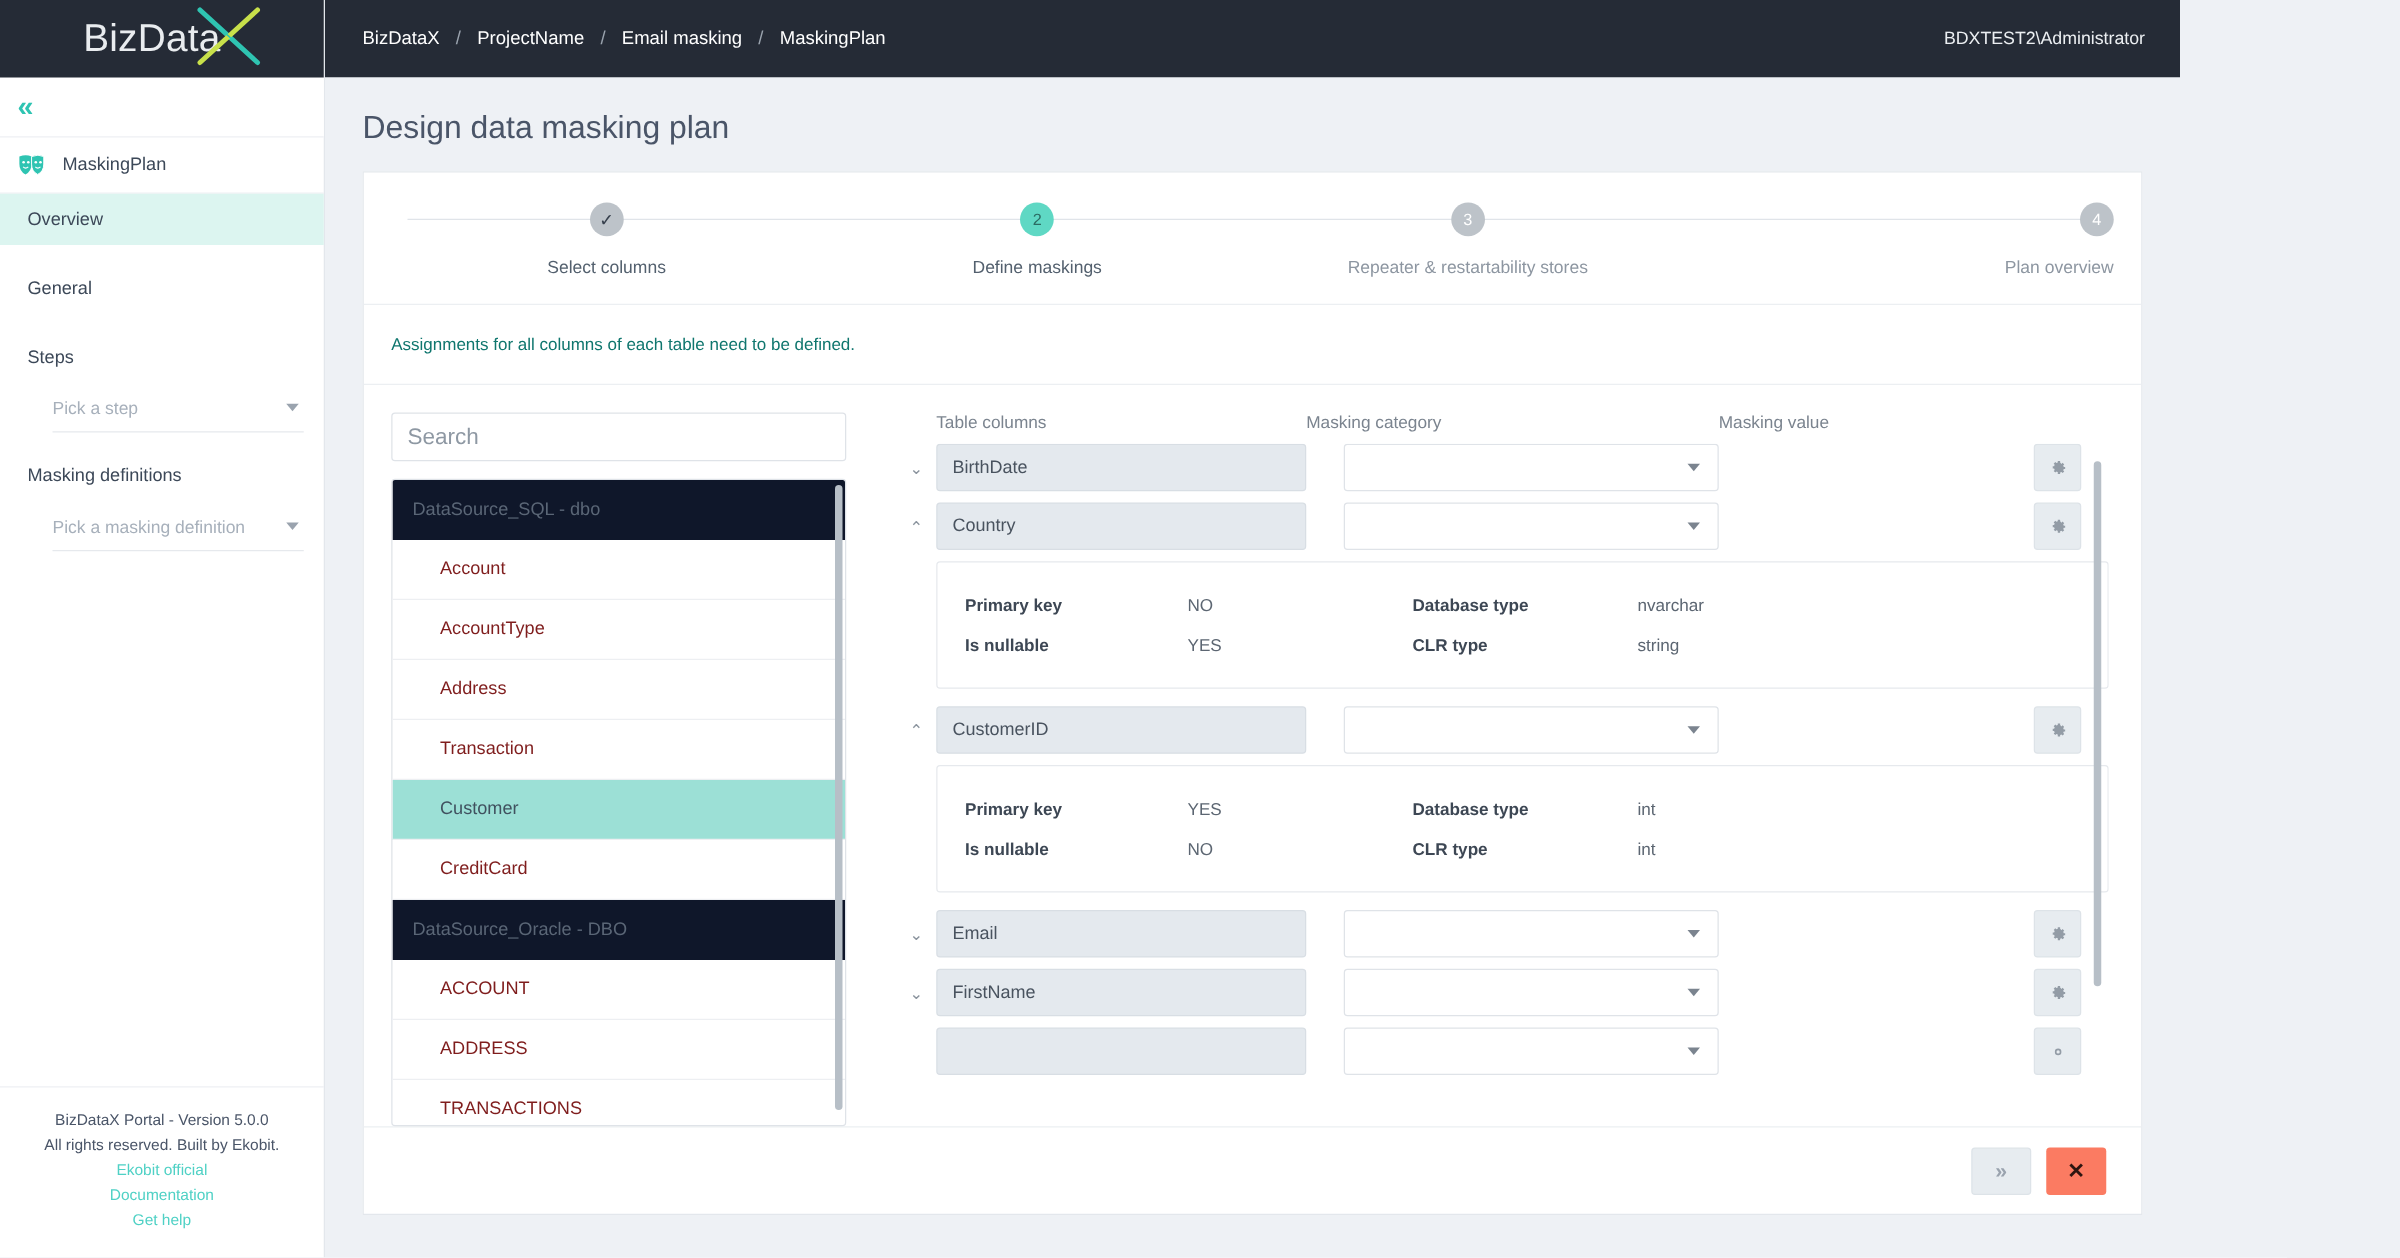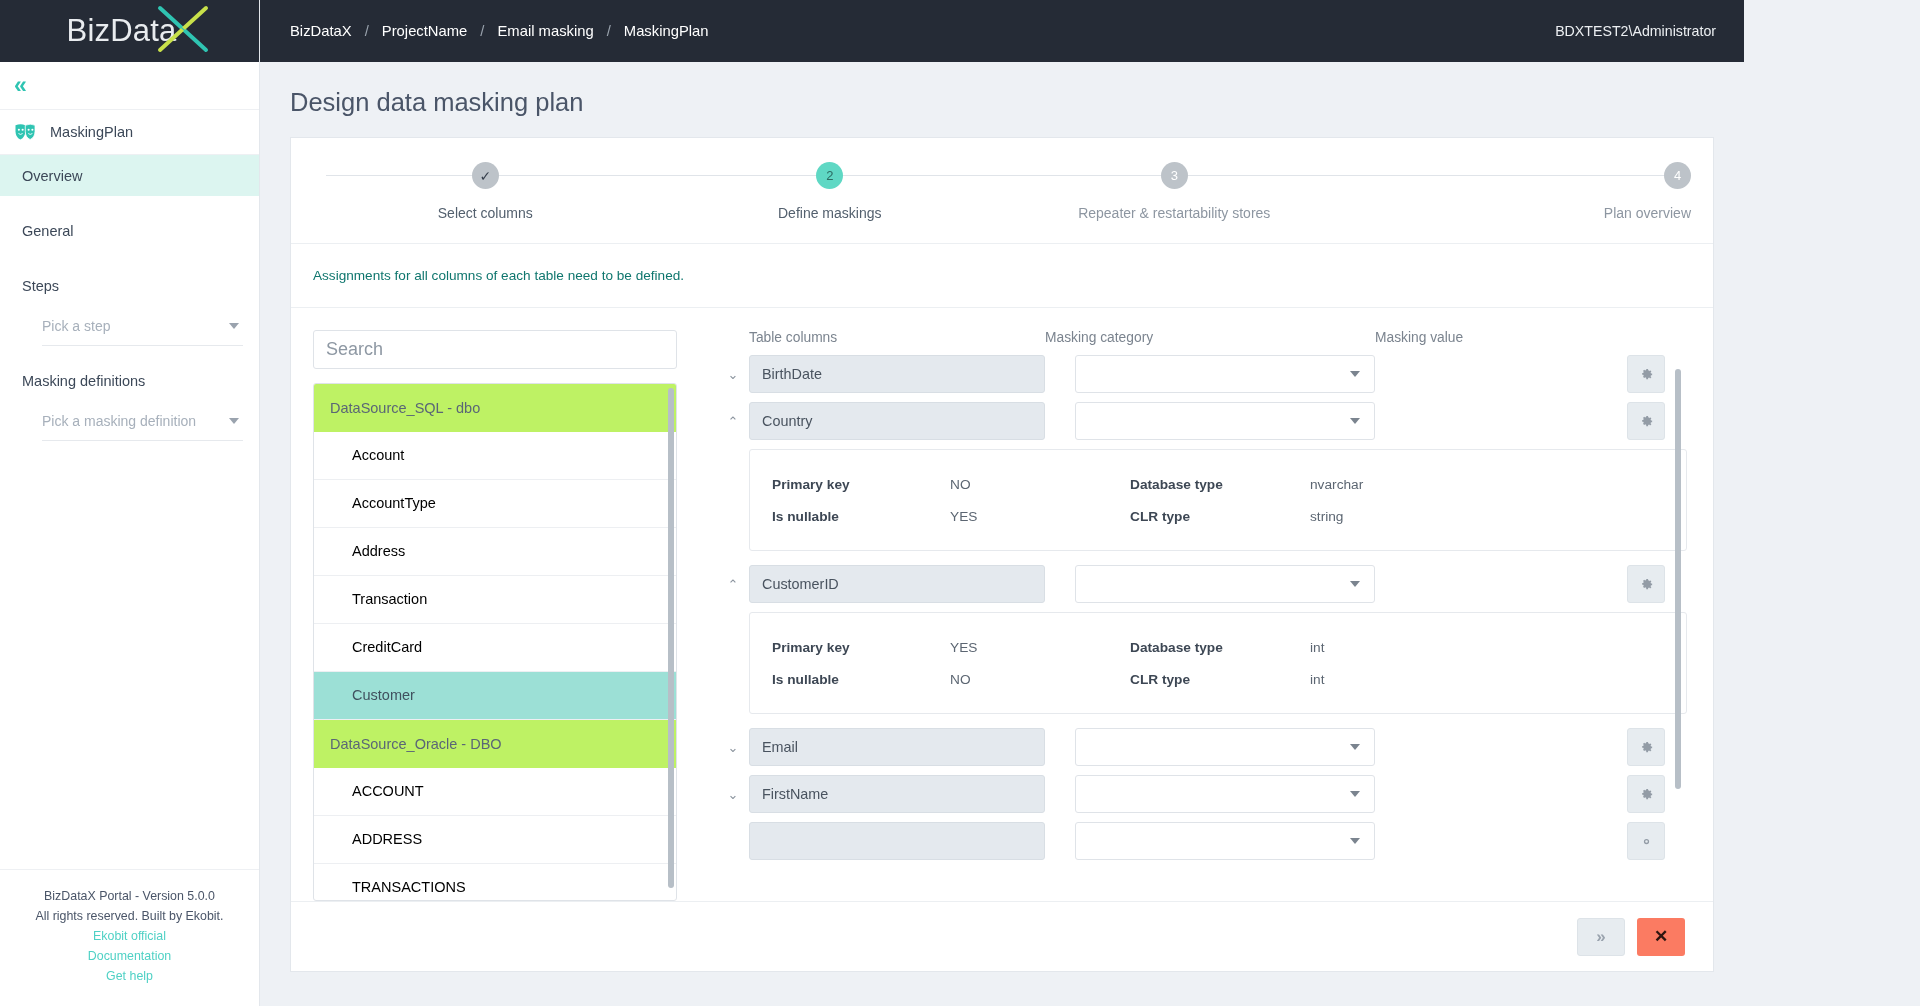--- a/index.html
+++ b/index.html
@@ -130,26 +130,26 @@
     font-family: Liberation Sans, sans-serif; background: transparent;
   }
   .search-box input::placeholder { color: #8e98a3; }
 
   .tree {
     border: 1px solid #dfe3e8; border-radius: 3px; overflow: hidden;
     position: relative; height: 538px;
   }
   .tree-scroll { height: 100%; overflow: hidden; }
   .group-hdr {
-    height: 48px; background: #bef264; display: flex; align-items: center;
+    height: 48px; background: #0f172a; display: flex; align-items: center;
     padding-left: 16px; font-size: 14.5px; color: #5a6676; cursor: pointer;
   }
   .tree-item {
     height: 48px; display: flex; align-items: center; padding-left: 38px;
-    font-size: 14.5px; color: #000000; border-bottom: 1px solid #edeff2; cursor: pointer;
+    font-size: 14.5px; color: #7f1d1d; border-bottom: 1px solid #edeff2; cursor: pointer;
   }
   .tree-item.sel { background: #9ce0d6; color: #40515f; }
   .tree-sb {
     position: absolute; right: 2px; top: 4px; width: 6px; border-radius: 3px;
     background: #b7bfc7; height: 500px;
   }
 
   
   .right-pane { flex: 1 1 auto; min-width: 0; position: relative; padding: 0 26px 0 26px; overflow:hidden; }
   .col-heads { display: flex; font-size: 13.8px; color: #7b848f; padding: 0 0 10px 0; }
@@ -351,25 +351,25 @@
                 </div>
                 <div class="tree-item">
                   <span>AccountType</span>
                 </div>
                 <div class="tree-item">
                   <span>Address</span>
                 </div>
                 <div class="tree-item">
                   <span>Transaction</span>
                 </div>
-                <div class="tree-item">
-                  <span>CreditCard</span>
-                </div>
                 <div class="tree-item sel">
                   <span>Customer</span>
+                </div>
+                <div class="tree-item">
+                  <span>CreditCard</span>
                 </div>
 
                 <div class="group-hdr">
                   <span>DataSource_Oracle - DBO</span>
                 </div>
                 <div class="tree-item">
                   <span>ACCOUNT</span>
                 </div>
                 <div class="tree-item">
                   <span>ADDRESS</span>

